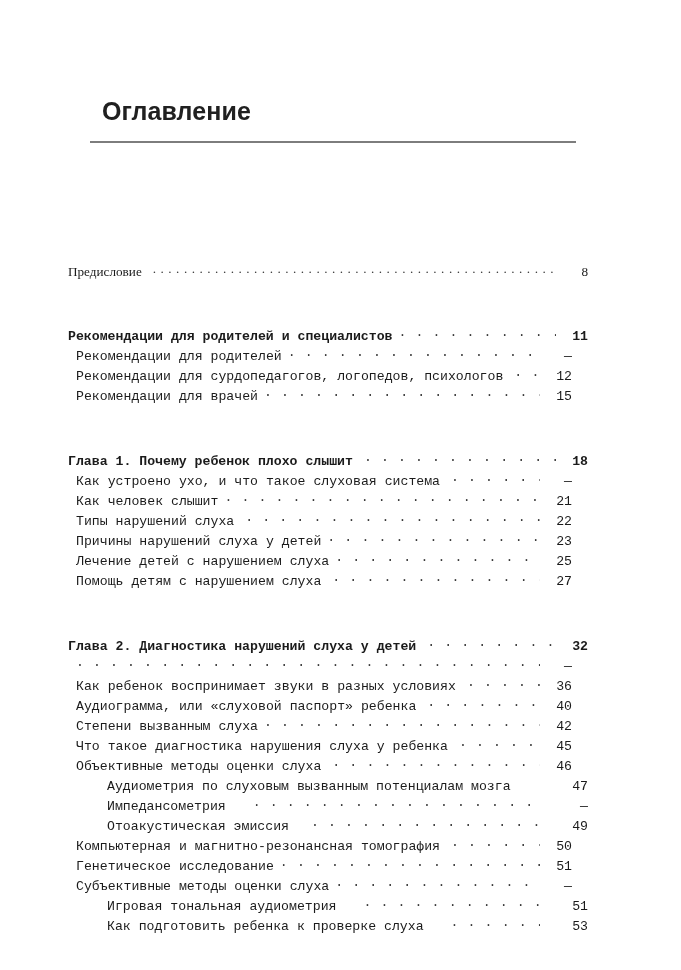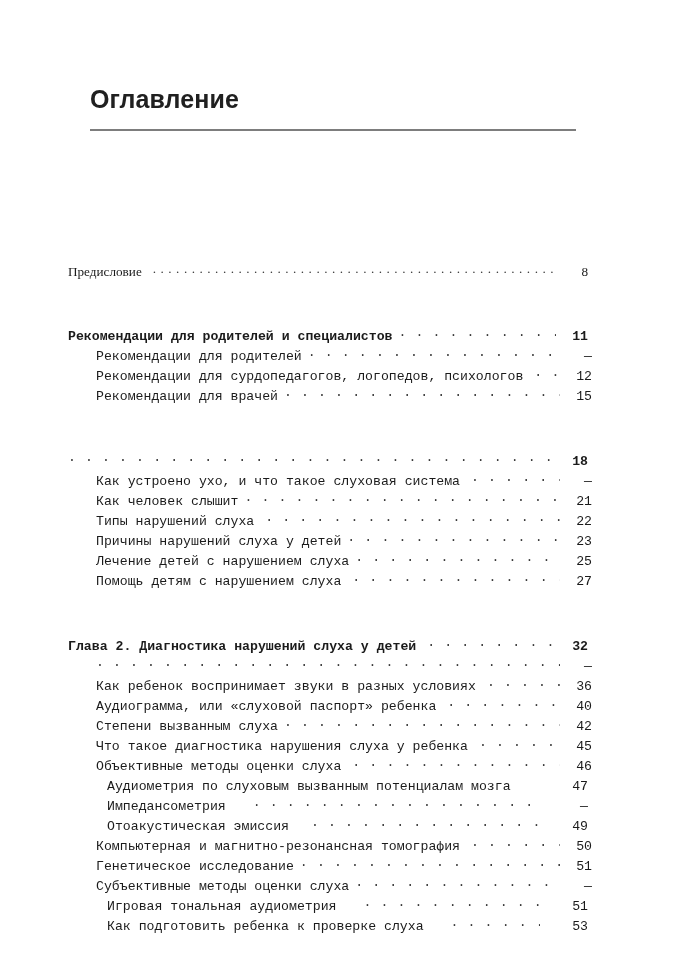--- a/index.html
+++ b/index.html
@@ -24,21 +24,21 @@
     top: 84px;
     width: 486px;
   }
   #page-title {
     font-family: "Liberation Sans", "DejaVu Sans", sans-serif;
     font-weight: 700;
     font-size: 25px;
     letter-spacing: 0.1px;
     line-height: 30px;
     color: #202020;
-    margin: 0;
+    margin: 12px;
     white-space: nowrap;
   }
   #title-rule {
     margin-top: 15px;
     width: 486px;
     height: 2px;
     background: #7d7d7d;
   }
 
   
@@ -94,21 +94,21 @@
   .toc-row .page {
     flex: 0 0 auto;
     width: 26px;
     text-align: right;
     padding-left: 6px;
     font-size: 13.2px;
   }
 
   
   .lvl1 { margin-left: 0px; }
-  .lvl2 { margin-left: 28px; }
+  .lvl2 { margin-left: 8px; }
   .lvl3 { margin-left: 39px; }
   .lvl1 { width: 520px; }
   .lvl2 { width: 496px; }
   .lvl3 { width: 481px; gap: 16px; }
 
   .bold .label { font-weight: 700; }
   .bold .page { font-weight: 700; }
 
   
   .wide-gap .label { padding-right: 11px; }
@@ -148,20 +148,21 @@
           <span class="page">12</span>
         </div>
         <div class="toc-row lvl2">
           <span class="label">Рекомендации для врачей</span>
           <span class="leader"></span>
           <span class="page">15</span>
         </div>
       </div>
       <div class="toc-group gap-before-big">
         <div class="toc-row lvl1 bold wide-gap">
+          <span class="label">Глава 1. Почему ребенок плохо слышит</span>
           <span class="leader"></span>
           <span class="page">18</span>
         </div>
         <div class="toc-row lvl2 wide-gap">
           <span class="label">Как устроено ухо, и что такое слуховая система</span>
           <span class="leader"></span>
           <span class="page">—</span>
         </div>
         <div class="toc-row lvl2">
           <span class="label">Как человек слышит</span>

